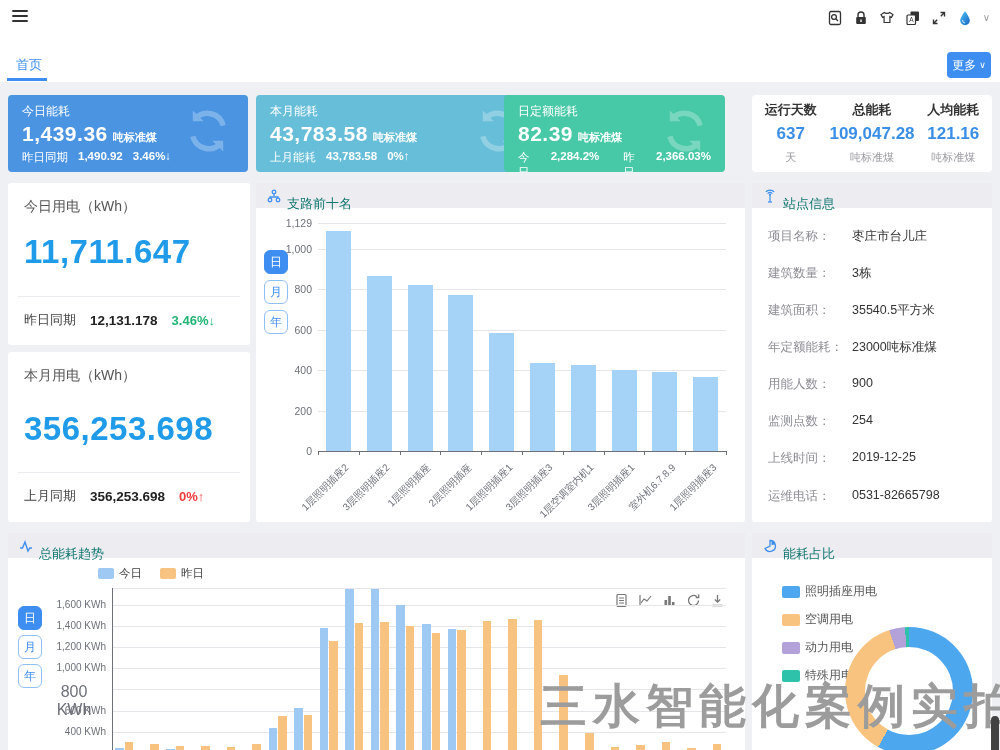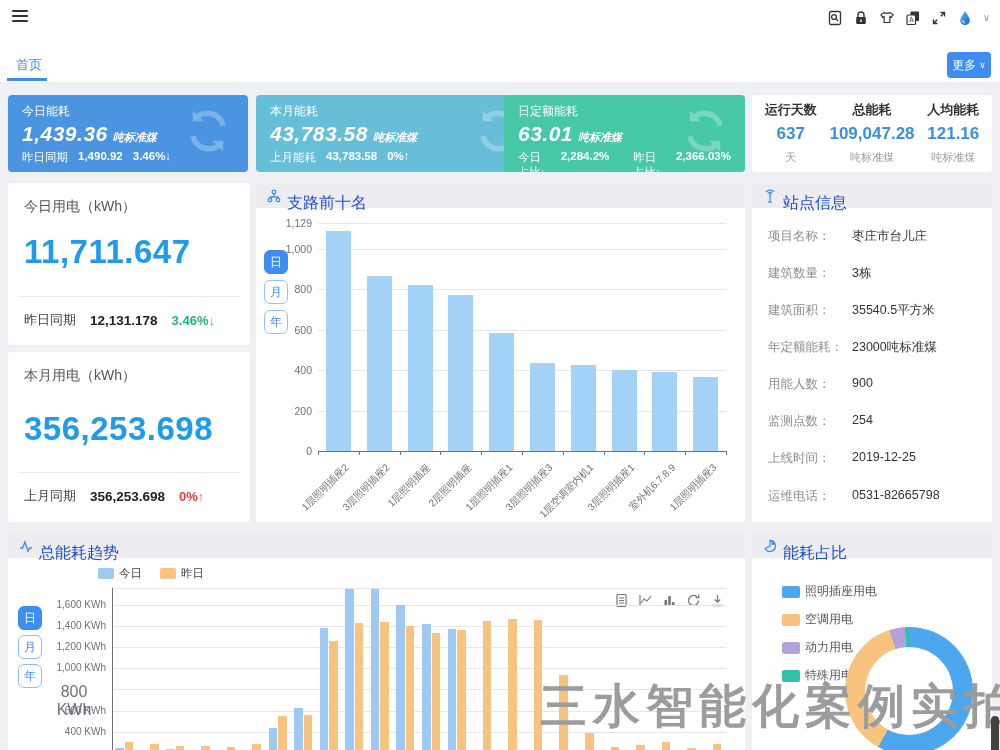--- a/index.html
+++ b/index.html
@@ -19,41 +19,41 @@
   .tabbar { position:absolute; left:0; top:36px; width:1000px; height:46px; background:#fff; }
   .tab-home { position:absolute; left:16px; top:20px; font-size:13px; color:#3d8ef0; cursor:pointer; }
   .tab-underline { position:absolute; left:7px; top:42px; width:40px; height:3px; background:#3d8ef0; }
   .more-btn { position:absolute; right:9px; top:16px; width:44px; height:26px; background:#3d8ef0; border-radius:4px;
               color:#fff; font-size:12px; display:flex; align-items:center; justify-content:center; gap:3px; cursor:pointer; }
   .more-caret { font-size:9px; }
 
   
   .stat-card { position:absolute; top:95px; height:77px; border-radius:4px; color:#fff; padding:8px 14px; overflow:hidden; }
   .stat-card .sc-title { font-size:12px; }
-  .stat-card .sc-valrow { margin-top:2px;font-style:italic; }
+  .stat-card .sc-valrow { margin-top:2px; }
   .stat-card .sc-value { font-size:21px; font-weight:bold; letter-spacing:0.5px; }
   .stat-card .sc-unit { font-size:11px; font-weight:bold; margin-left:5px; }
   .stat-card .sc-sub { font-size:11.5px; margin-top:4px; display:flex; gap:10px; }
   .stat-card .sc-sub b { font-weight:bold; }
   .sc-sync { position:absolute; right:14px; top:10px; opacity:0.28; }
   #stat-card-0 { left:8px; width:240px; background:#4a94e2; }
   #stat-card-1 { left:256px; width:282px; background:#67bed9; }
-  #stat-card-2 { left:504px; width:241px; background:#47c8a6; }
+  #stat-card-2 { left:504px; width:221px; background:#47c8a6; }
 
   .summary-card { position:absolute; left:752px; top:95px; width:240px; height:77px; background:#fff; border-radius:4px;
                   display:flex; }
   .summary-col { flex:1; text-align:center; padding-top:6px; }
   .summary-label { font-size:13px; color:#333; font-weight:bold; }
   .summary-value { font-size:17px; font-weight:bold; color:#3a8ee6; margin-top:5px; white-space:nowrap; }
   .summary-unit { font-size:11px; color:#9a9aa2; margin-top:6px; }
 
   
   .panel { position:absolute; background:#fff; border-radius:3px; }
   .panel-header { height:25px; background:#ededf1; display:flex; align-items:center; padding-left:11px; gap:6px; }
-  .panel-title { font-size:16px; color:#1d4ed8;margin-top:16px; }
+  .panel-title { font-size:13px; color:#0f766e;margin-top:16px; }
   .ph-ic svg { width:14px; height:14px; display:block; }
 
   
   #usage-card-0 { left:8px; top:183px; width:242px; height:162px; }
   #usage-card-1 { left:8px; top:352px; width:242px; height:170px; }
   .usage-title { position:absolute; left:16px; top:15px; font-size:14px; color:#555; }
   .usage-value { position:absolute; left:16px; top:50px; font-size:33px; font-weight:bold; color:#1f9bea; letter-spacing:0.5px; }
   #usage-card-1 .usage-value { top:58px; }
   .usage-divider { position:absolute; left:10px; right:10px; height:1px; background:#ececf0; }
   #usage-card-0 .usage-divider { top:113px; }
@@ -207,21 +207,21 @@
     </div>
   <span class="sc-sync"><svg width="52" height="52" viewBox="0 0 48 48" fill="none">
         <path d="M38 19a15 15 0 0 0-26-6" stroke="#fff" stroke-width="5"></path>
         <path d="M10 5v10h10z" fill="#fff"></path>
         <path d="M10 29a15 15 0 0 0 26 6" stroke="#fff" stroke-width="5"></path>
         <path d="M38 43V33H28z" fill="#fff"></path>
       </svg></span>
 </div>
 <div class="stat-card" id="stat-card-2">
   <div class="sc-title">日定额能耗</div>
-  <div class="sc-valrow"><span class="sc-value">63.01</span><span class="sc-unit">吨标准煤</span></div>
+  <div class="sc-valrow"><span class="sc-value">82.39</span><span class="sc-unit">吨标准煤</span></div>
   <div class="sc-sub">
     <span>今日占比:</span>
       <b>2,284.2%</b>
     <span style="margin-left:14px">昨日占比:</span>
       <b>2,366.03%</b>
   </div>
   <span class="sc-sync"><svg width="52" height="52" viewBox="0 0 48 48" fill="none">
         <path d="M38 19a15 15 0 0 0-26-6" stroke="#fff" stroke-width="5"></path>
         <path d="M10 5v10h10z" fill="#fff"></path>
         <path d="M10 29a15 15 0 0 0 26 6" stroke="#fff" stroke-width="5"></path>

